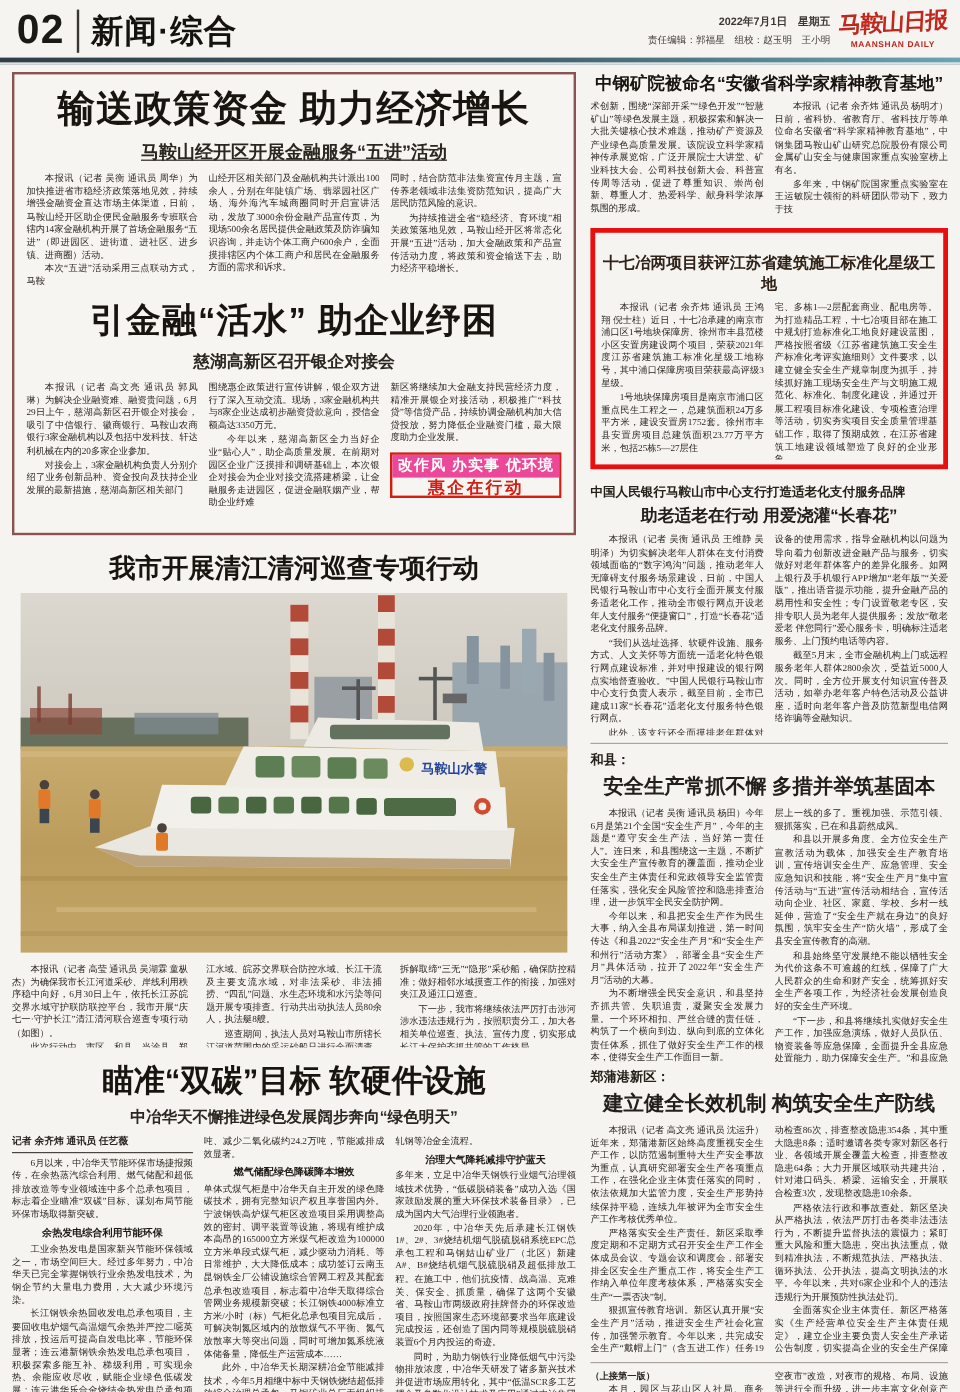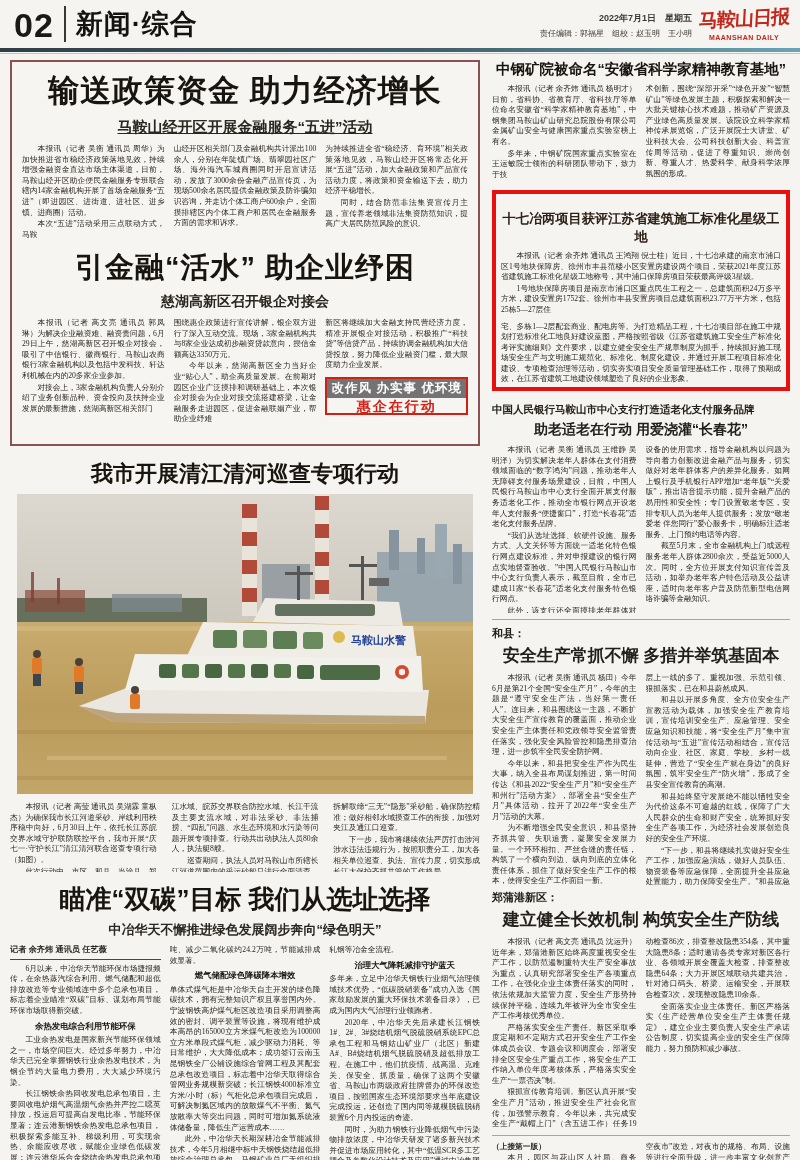--- a/index.html
+++ b/index.html
@@ -1,21 +1,21 @@
 <!DOCTYPE html>
 <html><head>
 <meta charset="utf-8">
 <style>
   * { box-sizing: border-box; margin: 0; padding: 0; }
   body { font-family: "Liberation Serif", "DejaVu Serif", serif; background:#e9e7e3; }
   .page { position:relative; width:800px; height:1160px; background:#f6f4f0; overflow:hidden; color:#23201c; margin:0 auto; }
 
   
   .hdr { position:absolute; top:0; left:0; width:800px; height:50px; }
-  .hdr-left { position:absolute; left:14px; top:6px; display:flex; gap:10px; }
+  .hdr-left { position:absolute; left:14px; top:6px; display:flex; align-items:center; gap:10px; }
   .pagenum { font-family:"Liberation Sans",sans-serif; font-size:34px; font-weight:700; letter-spacing:1px; color:#1b1916; }
   .hdr-bar { width:2px; height:36px; background:#3a3733; }
   .section-name { font-family:"Liberation Sans",sans-serif; font-size:27px; font-weight:900; color:#15130f; letter-spacing:1px; }
   .hdr-right { position:absolute; right:108px; top:12px; text-align:right; font-family:"Liberation Sans",sans-serif; color:#3c3935; }
   .date-line { font-size:9px; font-weight:700; }
   .staff-line { font-size:8px; margin-top:3px; }
   .masthead { position:absolute; right:8px; top:6px; width:96px; text-align:center; }
   .masthead-cn { font-family:"Liberation Sans",sans-serif; font-size:19px; font-weight:900; color:#c0271d; transform:skewX(-6deg) rotate(-3deg); letter-spacing:-1px; }
   .masthead-en { font-size:7px; font-weight:700; color:#c0271d; letter-spacing:0.5px; margin-top:2px; font-family:"Liberation Sans",sans-serif; }
   .hdr-rule { position:absolute; top:48px; left:0; width:800px; height:4px;
@@ -36,36 +36,36 @@
 
   
   .left-col { position:absolute; left:10px; top:60px; width:470px; }
   .box-ab { border:2px solid #8a5352; padding:8px 10px 6px; background:#f7f5f1; }
   .a-title { font-size:31px; letter-spacing:1px; }
   .a-sub { font-size:15px; margin:6px 0 7px;text-decoration:underline; }
   .b-title { font-size:29px; margin-top:10px; letter-spacing:1px; }
   .b-sub { font-size:14px; margin:5px 0 7px; }
   .h-a { height:94px; } .h-b { height:120px; }
   .promo { border:2px solid #d21f14; margin-top:6px; }
-  .promo-l1 { background:#737373; color:#fff; font-family:"Liberation Sans",sans-serif; font-weight:900; font-size:12.5px; text-align:center; padding:4px 0; letter-spacing:1px; }
+  .promo-l1 { background:#ec4899; color:#fff; font-family:"Liberation Sans",sans-serif; font-weight:900; font-size:12.5px; text-align:center; padding:4px 0; letter-spacing:1px; }
   .promo-l2 { color:#d21f14; font-family:"Liberation Sans",sans-serif; font-weight:900; font-size:14px; text-align:center; padding:3px 0 2px; letter-spacing:2px; }
   .c-title { font-size:22px; margin:13px 0 5px; }
   .photo-wrap { width:456px; margin:0 auto; }
   .h-c { height:70px; margin-top:4px;gap:15px; }
   .d-title { font-size:26px; margin-top:10px; }
   .d-sub { font-size:13px; margin:4px 0 6px; }
   .h-d { height:252px; }
 
   
   .right-col { position:absolute; left:492px; top:60px; width:298px; }
   .e-title { font-size:14.5px; margin-bottom:5px; }
   .h-e { height:97px; }
   .f-box { border:4px solid #ea0f0f; padding:16px 5px 4px; margin-top:9px; }
   .f-title { font-size:13.2px; margin-bottom:5px; color:#2e2118; }
-  .h-f { height:132px;flex-direction:column; }
+  .h-f { height:132px; }
   .g-kicker { font-size:10.5px; margin-top:12px; }
   .g-title { font-size:14px; text-align:center; font-family:"Liberation Sans",sans-serif; font-weight:900; margin:4px 0 6px; }
   .h-g { height:168px; }
   .h-kicker { font-size:11px; margin-top:5px; }
   .hi-title { font-size:17px; text-align:center; font-family:"Liberation Sans",sans-serif; font-weight:900; margin:3px 0 6px; }
   .h-h { height:212px; }
   .h-i { height:192px; }
   .h-j { height:62px; margin-top:4px; }
   .cont-label { font-weight:700; font-family:"Liberation Sans",sans-serif; }
 </style>
@@ -101,22 +101,22 @@
         <div class="subtitle a-sub">马鞍山经开区开展金融服务“五进”活动</div>
         <div class="cols h-a">
           <div class="col">
               <p>本报讯（记者 吴衡 通讯员 周华）为加快推进省市稳经济政策落地见效，持续增强金融资金直达市场主体渠道，日前，马鞍山经开区助企便民金融服务专班联合辖内14家金融机构开展了首场金融服务“五进”（即进园区、进街道、进社区、进乡镇、进商圈）活动。</p>
               <p>本次“五进”活动采用三点联动方式，马鞍</p>
             </div>
           <div class="col cont">
               <p>山经开区相关部门及金融机构共计派出100余人，分别在年陡镇广场、翡翠园社区广场、海外海汽车城商圈同时开启宣讲活动，发放了3000余份金融产品宣传页，为现场500余名居民提供金融政策及防诈骗知识咨询，并走访个体工商户600余户，全面摸排辖区内个体工商户和居民在金融服务方面的需求和诉求。</p>
             </div>
           <div class="col cont">
+              <p>同时，结合防范非法集资宣传月主题，宣传养老领域非法集资防范知识，提高广大居民防范风险的意识。</p>
               <p>为持续推进全省“稳经济、育环境”相关政策落地见效，马鞍山经开区将常态化开展“五进”活动，加大金融政策和产品宣传活动力度，将政策和资金输送下去，助力经济平稳增长。</p>
-              <p>同时，结合防范非法集资宣传月主题，宣传养老领域非法集资防范知识，提高广大居民防范风险的意识。</p>
             </div>
         </div>
       </div>
 
       <div>
         <div class="t-big b-title">引金融“活水”  助企业纾困</div>
         <div class="subtitle b-sub">慈湖高新区召开银企对接会</div>
         <div class="cols h-b">
           <div class="col">
               <p>本报讯（记者 高文亮 通讯员 郭凤琳）为解决企业融资难、融资贵问题，6月29日上午，慈湖高新区召开银企对接会，吸引了中信银行、徽商银行、马鞍山农商银行3家金融机构以及包括中发科技、轩达利机械在内的20多家企业参加。</p>
@@ -254,21 +254,21 @@
             <p>巡查期间，执法人员对马鞍山市所辖长江河道范围内的采运砂船只进行全面清查，全面</p>
           </div>
         <div class="col cont">
             <p>拆解取缔“三无”“隐形”采砂船，确保防控精准；做好相邻水域摸查工作的衔接，加强对夹江及通江口巡查。</p>
             <p>下一步，我市将继续依法严厉打击涉河涉水违法违规行为，按照职责分工，加大各相关单位巡查、执法、宣传力度，切实形成长江大保护齐抓共管的工作格局。</p>
           </div>
       </div>
     </div>
 
     <div>
-      <div class="t-big d-title">瞄准“双碳”目标  我们从选址选择</div>
+      <div class="t-big d-title">瞄准“双碳”目标  软硬件设施</div>
       <div class="subtitle d-sub">中冶华天不懈推进绿色发展阔步奔向“绿色明天”</div>
       <div class="cols h-d">
         <div class="col">
           <div class="byline-d">记者 余齐炜 通讯员 任艺薇</div>
           <div>
               <p>6月以来，中冶华天节能环保市场捷报频传，在余热蒸汽综合利用、燃气储配和超低排放改造等专业领域连中多个总承包项目，标志着企业瞄准“双碳”目标、谋划布局节能环保市场取得新突破。</p>
             </div>
           <div class="subhead">余热发电综合利用节能环保</div>
           <div>
               <p>工业余热发电是国家新兴节能环保领域之一，市场空间巨大。经过多年努力，中冶华天已完全掌握钢铁行业余热发电技术，为钢企节约大量电力费用，大大减少环境污染。</p>
@@ -298,26 +298,26 @@
         </div>
       </div>
     </div>
   </div>
 
   <div class="right-col">
 
     <div>
       <div class="t-big e-title">中钢矿院被命名“安徽省科学家精神教育基地”</div>
       <div class="cols h-e">
+        <div class="col cont">
+            <p>术创新，围绕“深部开采”“绿色开发”“智慧矿山”等绿色发展主题，积极探索和解决一大批关键核心技术难题，推动矿产资源及产业绿色高质量发展。该院设立科学家精神传承展览馆，广泛开展院士大讲堂、矿业科技大会、公司科技创新大会、科普宣传周等活动，促进了尊重知识、崇尚创新、尊重人才、热爱科学、献身科学浓厚氛围的形成。</p>
+          </div>
         <div class="col">
             <p>本报讯（记者 余齐炜 通讯员 杨明才）日前，省科协、省教育厅、省科技厅等单位命名安徽省“科学家精神教育基地”，中钢集团马鞍山矿山研究总院股份有限公司金属矿山安全与健康国家重点实验室榜上有名。</p>
             <p>多年来，中钢矿院国家重点实验室在王运敏院士领衔的科研团队带动下，致力于技</p>
-          </div>
-        <div class="col cont">
-            <p>术创新，围绕“深部开采”“绿色开发”“智慧矿山”等绿色发展主题，积极探索和解决一大批关键核心技术难题，推动矿产资源及产业绿色高质量发展。该院设立科学家精神传承展览馆，广泛开展院士大讲堂、矿业科技大会、公司科技创新大会、科普宣传周等活动，促进了尊重知识、崇尚创新、尊重人才、热爱科学、献身科学浓厚氛围的形成。</p>
           </div>
       </div>
     </div>
 
     <div class="f-box">
       <div class="t-big f-title">十七冶两项目获评江苏省建筑施工标准化星级工地</div>
       <div class="cols h-f">
         <div class="col">
             <p>本报讯（记者 余齐炜 通讯员 王鸿翔 倪士柱）近日，十七冶承建的南京市浦口区1号地块保障房、徐州市丰县范楼小区安置房建设两个项目，荣获2021年度江苏省建筑施工标准化星级工地称号，其中浦口保障房项目荣获最高评级3星级。</p>
             <p>1号地块保障房项目是南京市浦口区重点民生工程之一，总建筑面积24万多平方米，建设安置房1752套。徐州市丰县安置房项目总建筑面积23.77万平方米，包括25栋5—27层住</p>
@@ -368,20 +368,21 @@
       <div class="kicker h-kicker">郑蒲港新区：</div>
       <div class="hi-title">建立健全长效机制  构筑安全生产防线</div>
       <div class="cols h-i">
         <div class="col">
             <p>本报讯（记者 高文亮 通讯员 沈运升）近年来，郑蒲港新区始终高度重视安全生产工作，以防范遏制重特大生产安全事故为重点，认真研究部署安全生产各项重点工作，在强化企业主体责任落实的同时，依法依规加大监管力度，安全生产形势持续保持平稳，连续九年被评为全市安全生产工作考核优秀单位。</p>
             <p>严格落实安全生产责任。新区采取季度定期和不定期方式召开安全生产工作全体成员会议、专题会议和调度会，部署安排全区安全生产重点工作，将安全生产工作纳入单位年度考核体系，严格落实安全生产“一票否决”制。</p>
             <p>狠抓宣传教育培训。新区认真开展“安全生产月”活动，推进安全生产社会化宣传，加强警示教育。今年以来，共完成安全生产“戴帽上门”（含五进工作）任务19起，“三项岗位”人员培训194人次。截至目前，发放2000余份宣传资料，组织70余家企业观看“应急管理空中大讲堂”，加强应急演练，全面普及安全知识。</p>
           </div>
         <div class="col cont">
             <p>动检查86次，排查整改隐患354条，其中重大隐患8条；适时邀请各类专家对新区各行业、各领域开展全覆盖大检查，排查整改隐患64条；大力开展区域联动共建共治，针对港口码头、桥梁、运输安全，开展联合检查3次，发现整改隐患10余条。</p>
+            <p>严格依法行政和事故查处。新区坚决从严格执法，依法严厉打击各类非法违法行为，不断提升监督执法的震慑力；紧盯重大风险和重大隐患，突出执法重点，做到精准执法，不断规范执法、严格执法、循环执法、公开执法，提高文明执法的水平。今年以来，共对6家企业和个人的违法违规行为开展预防性执法处罚。</p>
             <p>全面落实企业主体责任。新区严格落实《生产经营单位安全生产主体责任规定》，建立企业主要负责人安全生产承诺公告制度，切实提高企业的安全生产保障能力，努力预防和减少事故。</p>
           </div>
       </div>
     </div>
 
     <hr class="hr-sep">
 
     <div>
       <div class="cols h-j">
         <div class="col">

